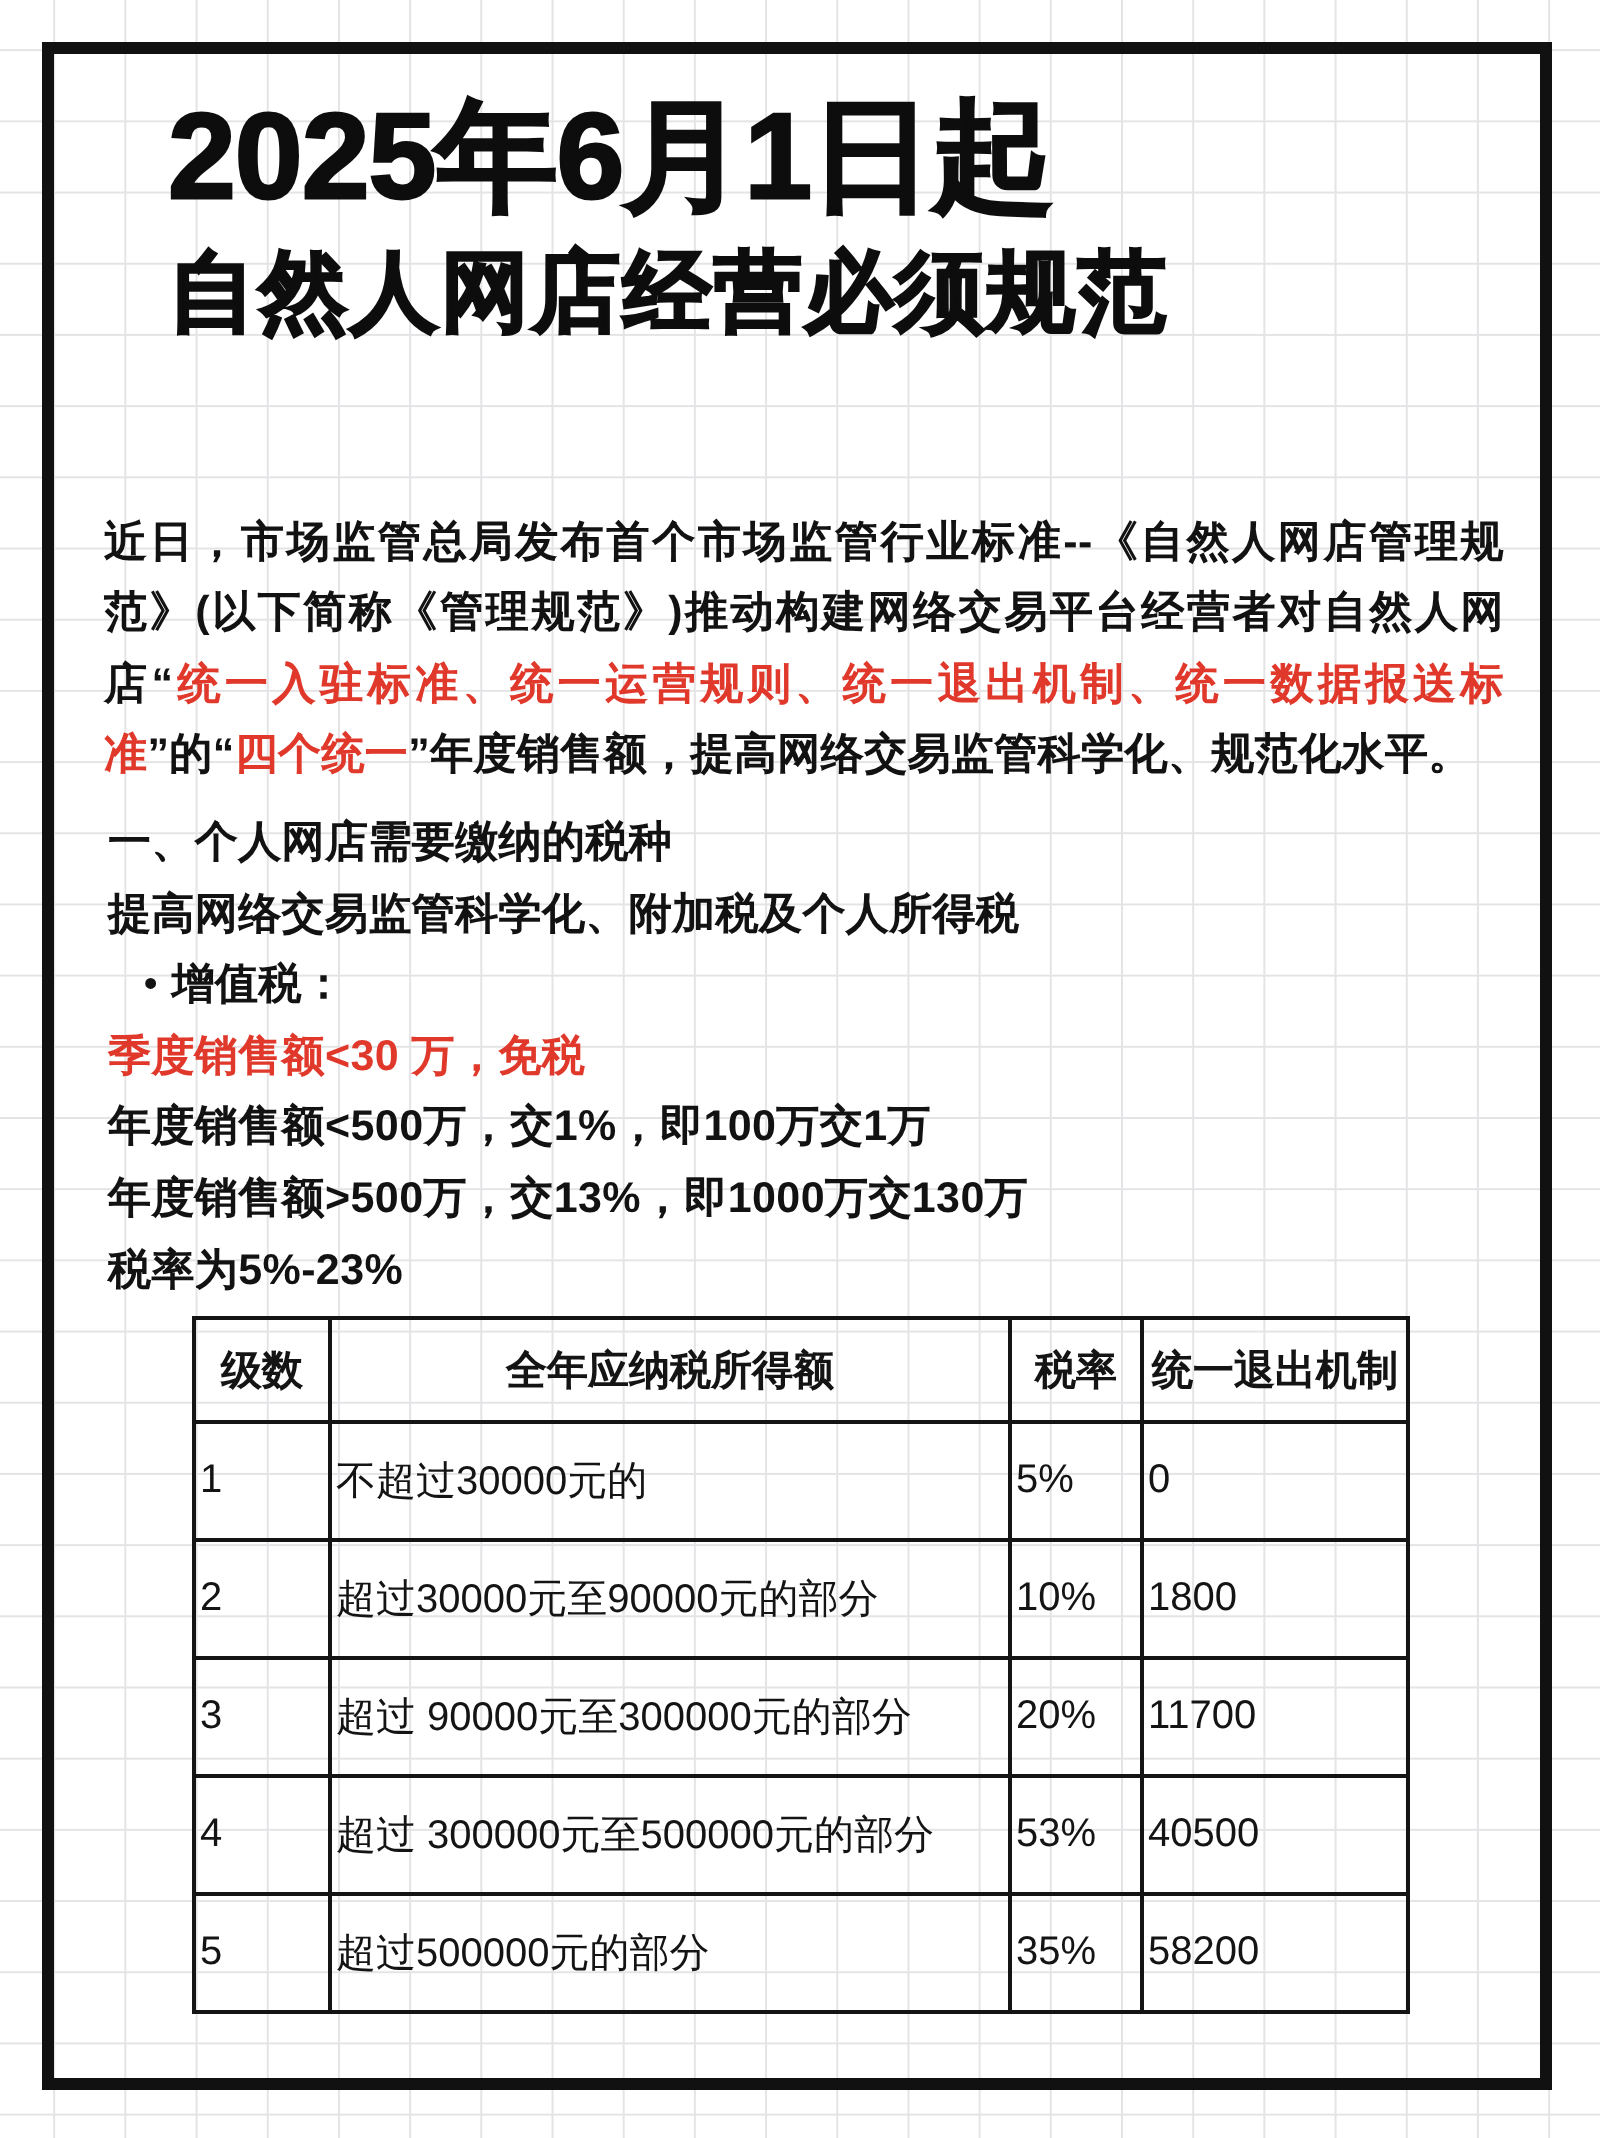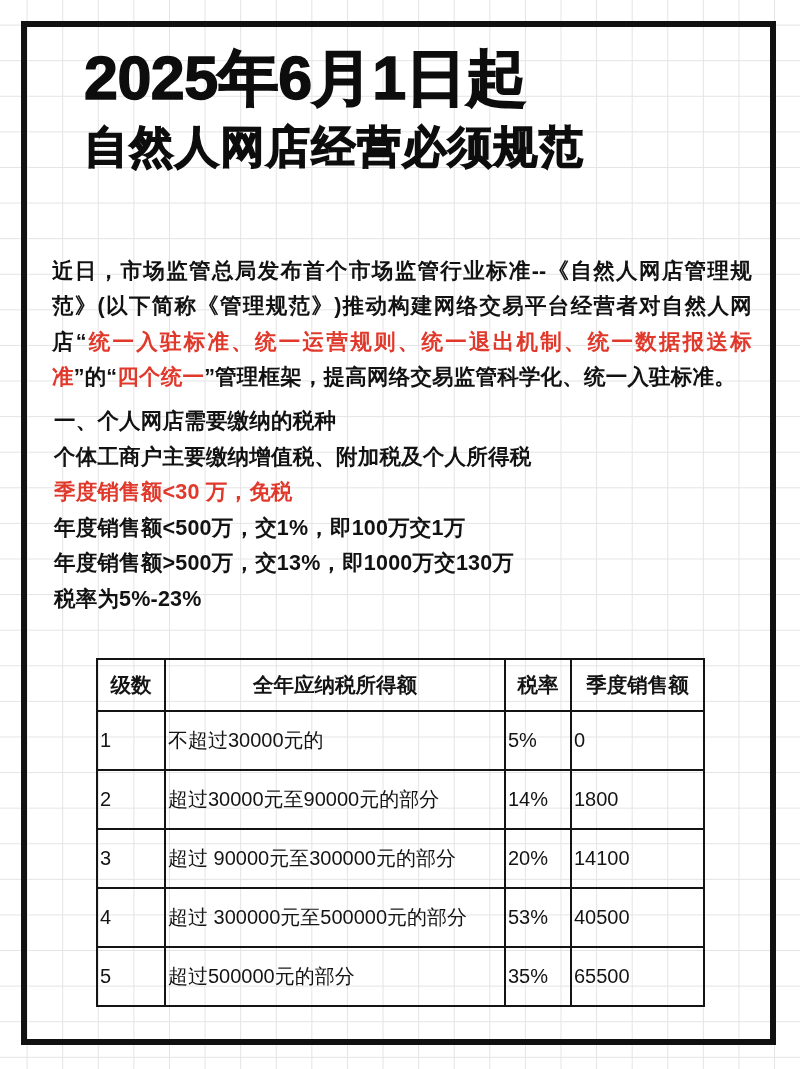--- a/index.html
+++ b/index.html
@@ -158,74 +158,75 @@
 <div id="page">
   <div id="frame"></div>
 
   <div id="content">
 
     <div class="title-block">
       <div class="title-line1">2025年6月1日起</div>
       <div class="title-line2">自然人网店经营必须规范</div>
     </div>
 
-    <p class="intro"><span>近日，市场监管总局发布首个市场监管行业标准--《自然人网店管理规范》(以下简称《管理规范》)推动构建网络交易平台经营者对自然人网店</span><span>“</span><span class="red">统一入驻标准、统一运营规则、统一退出机制、统一数据报送标准</span><span>”</span><span>的</span><span>“</span><span class="red">四个统一</span><span>”</span><span>管理框架，提高网络交易监管科学化、统一入驻标准。</span></p>
+    <p class="intro"><span>近日，市场监管总局发布首个市场监管行业标准--《自然人网店管理规范》(以下简称《管理规范》)推动构建网络交易平台经营者对自然人网店</span><span>“</span><span class="red">统一入驻标准、统一运营规则、统一退出机制、统一数据报送标准</span><span>”</span><span>的</span><span>“</span><span class="red">四个统一</span><span>”</span><span>年度销售额，提高网络交易监管科学化、规范化水平。</span></p>
 
     <div class="section">
       <div class="row">一、个人网店需要缴纳的税种</div>
-      <div class="row">个体工商户主要缴纳增值税、附加税及个人所得税</div>
+      <div class="row">提高网络交易监管科学化、附加税及个人所得税</div>
+      <div class="row bullet-row"><span class="bullet-dot">•</span><span>增值税：</span></div>
       <div class="row redline">季度销售额&lt;30 万，免税</div>
       <div class="row">年度销售额&lt;500万，交1%，即100万交1万</div>
       <div class="row">年度销售额&gt;500万，交13%，即1000万交130万</div>
       <div class="row">税率为5%-23%</div>
     </div>
 
     <table id="tax-table">
       <colgroup>
         <col class="col-level">
         <col class="col-bracket">
         <col class="col-rate">
         <col class="col-deduct">
       </colgroup>
       <thead>
         <tr>
           <th>级数</th>
           <th>全年应纳税所得额</th>
           <th>税率</th>
-          <th>季度销售额</th>
+          <th>统一退出机制</th>
         </tr>
       </thead>
       <tbody>
         <tr>
           <td>1</td>
           <td>不超过30000元的</td>
           <td>5%</td>
           <td>0</td>
         </tr>
         <tr>
           <td>2</td>
           <td>超过30000元至90000元的部分</td>
-          <td>14%</td>
+          <td>10%</td>
           <td>1800</td>
         </tr>
         <tr>
           <td>3</td>
           <td>超过 90000元至300000元的部分</td>
           <td>20%</td>
-          <td>14100</td>
+          <td>11700</td>
         </tr>
         <tr>
           <td>4</td>
           <td>超过 300000元至500000元的部分</td>
           <td>53%</td>
           <td>40500</td>
         </tr>
         <tr>
           <td>5</td>
           <td>超过500000元的部分</td>
           <td>35%</td>
-          <td>65500</td>
+          <td>58200</td>
         </tr>
       </tbody>
     </table>
 
   </div>
 </div>
 
 </body></html>

